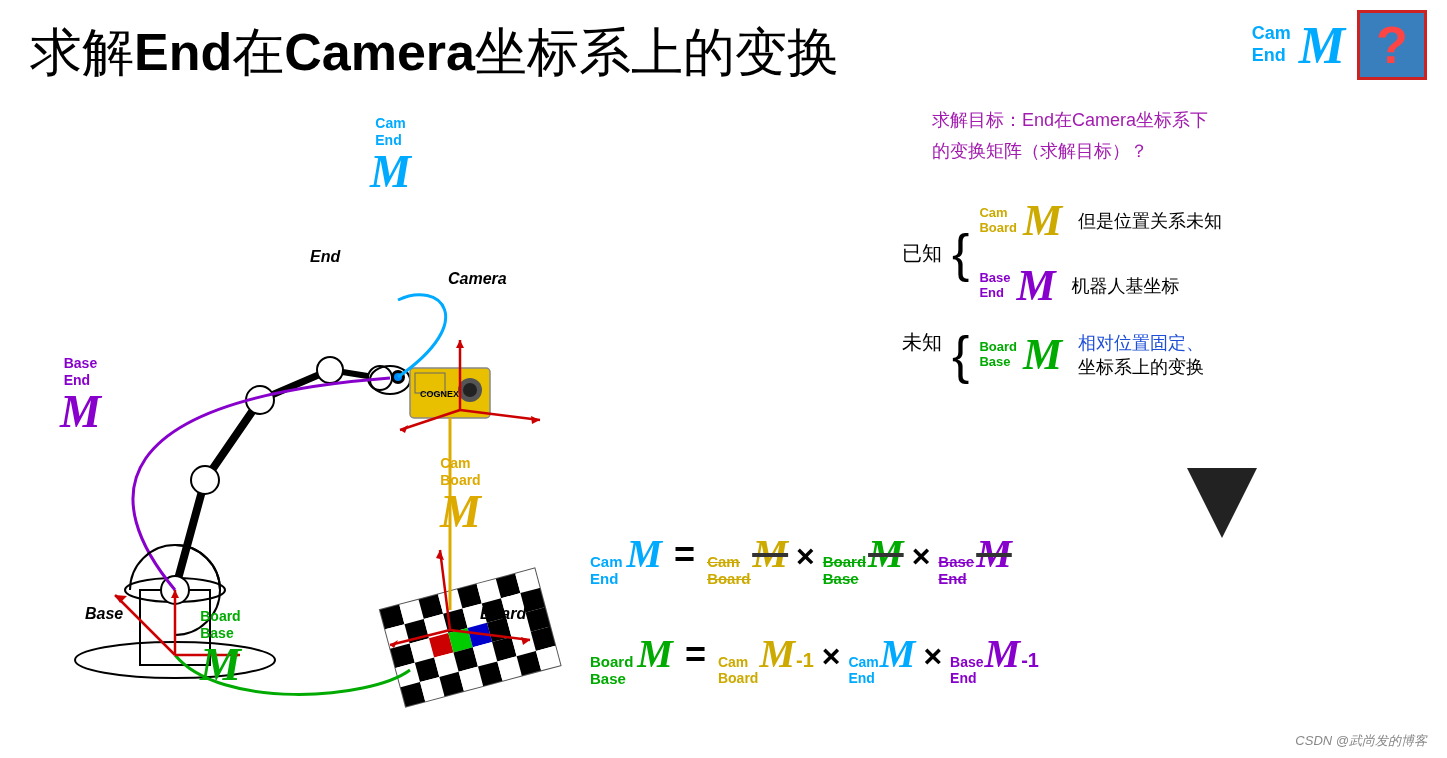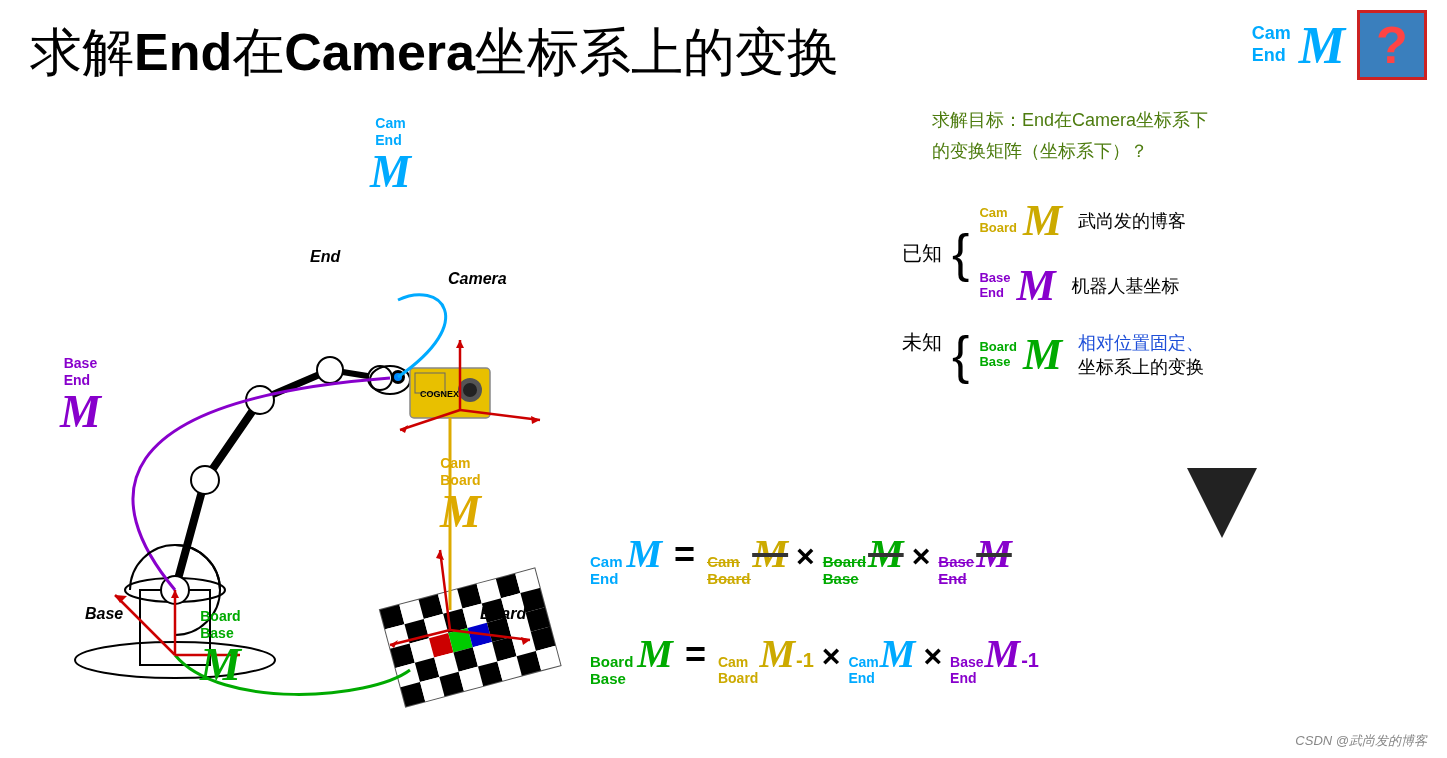--- a/index.html
+++ b/index.html
@@ -234,40 +234,40 @@
     <span class="color-cyan" style="font-size:18px;">Cam</span>
     <span class="color-cyan" style="font-size:18px;">End</span>
   </div>
   <span class="m-label-top">M</span>
   <div class="question-box">
     <span class="question-mark">?</span>
   </div>
 </div>
 
 <div style="position:absolute; top:105px; right:25px; width:490px;">
-  <p style="font-size:18px; color:#4d7c0f; line-height:1.7;">
+  <p style="font-size:18px; color:#a21caf; line-height:1.7;">
     <span>求解目标：</span><span class="bold-en">End</span><span>在</span><span class="bold-en">Camera</span><span>坐标系下</span><br>
-    <span>的变换矩阵（坐标系下）？</span>
+    <span>的变换矩阵（求解目标）？</span>
   </p>
 </div>
 
 <div style="position:absolute; top:195px; right:25px; width:520px;">
 
   <div style="display:flex; align-items:center; gap:10px; margin-bottom:8px;">
     <span style="font-size:20px; color:#000;">已知</span>
     <span class="brace-left">{</span>
     <div style="display:flex; flex-direction:column; gap:14px;">
 
       <div style="display:flex; align-items:center; gap:6px;">
         <div class="inline-sub color-yellow">
           <span>Cam</span>
           <span>Board</span>
         </div>
         <span class="m-big color-yellow">M</span>
-        <span style="font-size:18px; color:#000; margin-left:10px;">武尚发的博客</span>
+        <span style="font-size:18px; color:#000; margin-left:10px;">但是位置关系未知</span>
       </div>
 
       <div style="display:flex; align-items:center; gap:6px;">
         <div class="inline-sub color-purple">
           <span>Base</span>
           <span>End</span>
         </div>
         <span class="m-big color-purple">M</span>
         <span style="font-size:18px; color:#000; margin-left:10px;">机器人基坐标</span>
       </div>

